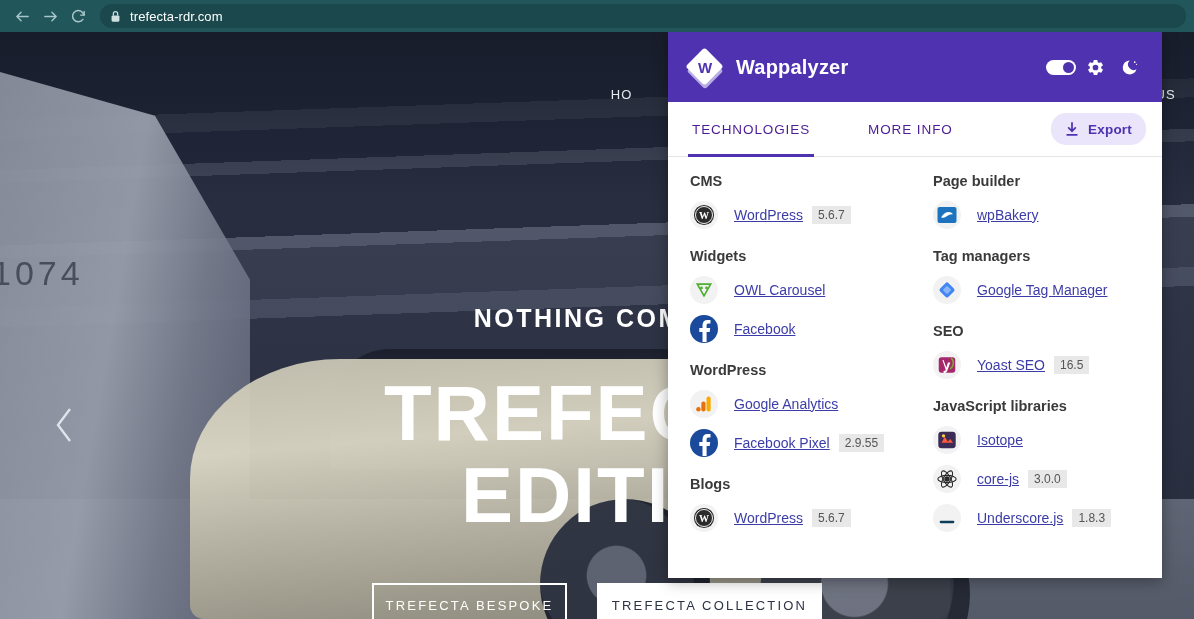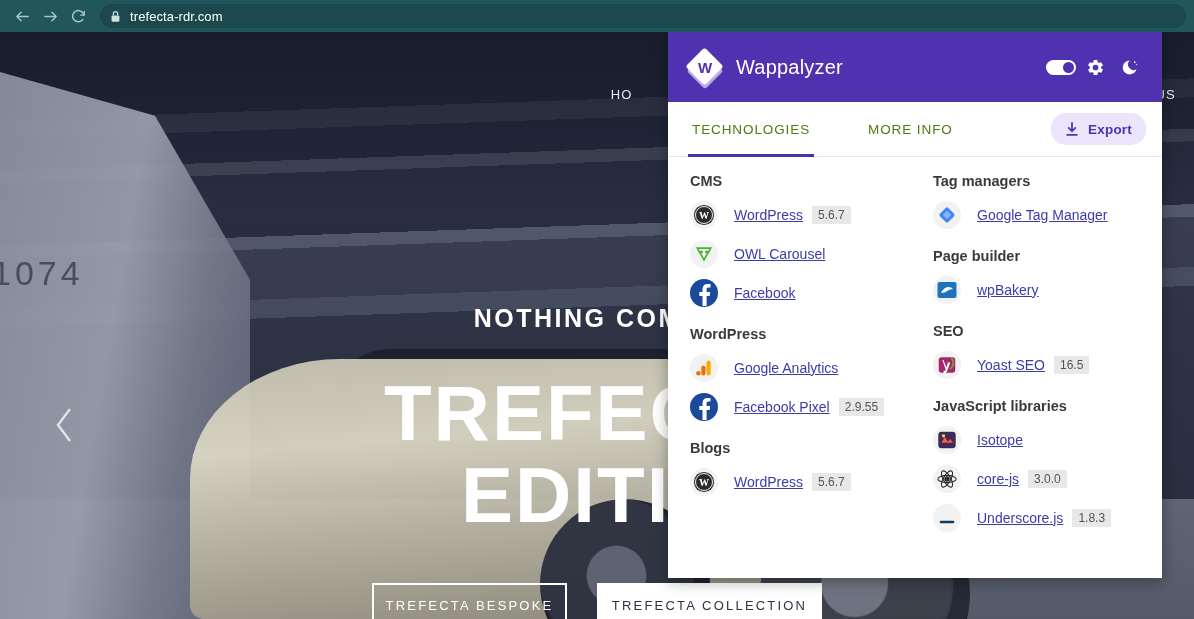--- a/index.html
+++ b/index.html
@@ -192,39 +192,39 @@
   #wapp-logo .d-front {
     position: absolute; left: 3px; top: 3px;
     width: 27px; height: 27px; background: #ffffff;
     transform: rotate(45deg); border-radius: 3px;
   }
   #wapp-logo .d-glyph {
     position: absolute; left: 0; top: 0; width: 34px; height: 34px;
     display: flex; align-items: center; justify-content: center;
     color: #4e32b0; font-size: 15px; font-weight: bold;
   }
-  #wapp-title { color: #ffffff; font-size: 20px; font-weight: normal; letter-spacing: .2px; flex: 1 1 auto; }
+  #wapp-title { color: #ffffff; font-size: 20px; font-weight: bold; letter-spacing: .2px; flex: 1 1 auto; }
   .hdr-ctl { width: 34px; height: 34px; display: flex; align-items: center; justify-content: center; color: #ffffff; flex: 0 0 auto; }
   #pin-toggle {
     width: 30px; height: 15px; border-radius: 8px; background: #ffffff;
     position: relative; display:block;
   }
   #pin-toggle::after {
     content: ""; position: absolute; right: 2px; top: 2px;
     width: 11px; height: 11px; border-radius: 50%; background: #4e32b0;
   }
 
   #wapp-tabs {
     height: 55px; flex: 0 0 auto;
     border-bottom: 1px solid #e6e6e6;
     display: flex; align-items: center; position: relative;
     padding-left: 22px;
   }
   .wtab {
-    font-size: 13.5px; letter-spacing: .9px; color: #4d7c0f;
+    font-size: 13.5px; letter-spacing: .9px; color: #4c1d95;
     height: 55px; display: flex; align-items: center;
     padding: 0 2px; margin-right: 54px;
   }
   .wtab.active { position: relative; }
   .wtab.active::after {
     content: ""; position: absolute; left: -2px; right: -2px; bottom: 0;
     height: 3px; background: #4e32b0;
   }
   #export-btn {
     position: absolute; right: 16px; top: 11px;
@@ -350,20 +350,21 @@
                 <circle cx="12" cy="12" r="11" fill="#2b2b2b"></circle>
                 <circle cx="12" cy="12" r="9.3" fill="none" stroke="#fff" stroke-width="1"></circle>
                 <text x="12" y="16.4" font-size="11" font-family="Liberation Serif, serif" font-weight="bold" fill="#fff" text-anchor="middle">W</text>
               </svg>
             </span>
             <a class="tech-name">WordPress</a>
             <span class="tech-ver">5.6.7</span>
           </div>
         </div>
         <div class="cat-group">
+          <div class="cat-title">Widgets</div>
           <div class="tech-row">
             <span class="tech-icon">
               <svg width="20" height="20" viewBox="0 0 24 24">
                 <path d="M4 5h16l-8 14z" fill="none" stroke="#4caf30" stroke-width="2"></path>
                 <circle cx="9" cy="9.5" r="1.7" fill="#4caf30"></circle>
                 <circle cx="15" cy="9.5" r="1.7" fill="#4caf30"></circle>
               </svg>
             </span>
             <a class="tech-name">OWL Carousel</a>
           </div>
@@ -410,41 +411,41 @@
                 <text x="12" y="16.4" font-size="11" font-family="Liberation Serif, serif" font-weight="bold" fill="#fff" text-anchor="middle">W</text>
               </svg>
             </span>
             <a class="tech-name">WordPress</a>
             <span class="tech-ver">5.6.7</span>
           </div>
         </div>
       </div>
     <div class="wcol">
         <div class="cat-group">
-          <div class="cat-title">Tag managers</div>
-          <div class="tech-row">
-            <span class="tech-icon">
-              <svg width="22" height="22" viewBox="0 0 24 24">
-                <rect x="5.5" y="5.5" width="13" height="13" rx="2.4" fill="#4285f4" transform="rotate(45 12 12)"></rect>
-                <rect x="8.6" y="8.6" width="6.8" height="6.8" rx="1.3" fill="#8ab4f8" transform="rotate(45 12 12)"></rect>
-              </svg>
-            </span>
-            <a class="tech-name">Google Tag Manager</a>
-          </div>
-        </div>
-        <div class="cat-group">
           <div class="cat-title">Page builder</div>
           <div class="tech-row">
             <span class="tech-icon">
               <svg width="24" height="24" viewBox="0 0 24 24">
                 <rect x="2.5" y="4" width="19" height="16" rx="2" fill="#1e73be"></rect>
                 <path d="M6 14.5c2.5-4 5-5.5 7.5-5.5 2 0 3.3.8 4.5 2.3-2.6-.3-4.4.6-6 1.8-1.4 1-2.6 1.7-4 1.6z" fill="#fff"></path>
               </svg>
             </span>
             <a class="tech-name">wpBakery</a>
+          </div>
+        </div>
+        <div class="cat-group">
+          <div class="cat-title">Tag managers</div>
+          <div class="tech-row">
+            <span class="tech-icon">
+              <svg width="22" height="22" viewBox="0 0 24 24">
+                <rect x="5.5" y="5.5" width="13" height="13" rx="2.4" fill="#4285f4" transform="rotate(45 12 12)"></rect>
+                <rect x="8.6" y="8.6" width="6.8" height="6.8" rx="1.3" fill="#8ab4f8" transform="rotate(45 12 12)"></rect>
+              </svg>
+            </span>
+            <a class="tech-name">Google Tag Manager</a>
           </div>
         </div>
         <div class="cat-group">
           <div class="cat-title">SEO</div>
           <div class="tech-row">
             <span class="tech-icon">
               <svg width="22" height="22" viewBox="0 0 24 24">
                 <rect x="3" y="3.5" width="18" height="17" rx="3" fill="#a4286a"></rect>
                 <path d="M8.2 6.5l3.1 8.3L13 9.2h2.6l-3.4 9.4c-.5 1.3-1.2 2-2.6 2H8.3v-2.2h1c.6 0 .9-.2 1.1-.8l.2-.5L7 6.5z" fill="#fff"></path>
                 <path d="M16.5 4.2c1.6 1.4 2.4 3.3 2.4 5.6 0 2.8-1.3 5-3.6 6.4" fill="none" stroke="#77b227" stroke-width="1.6"></path>

